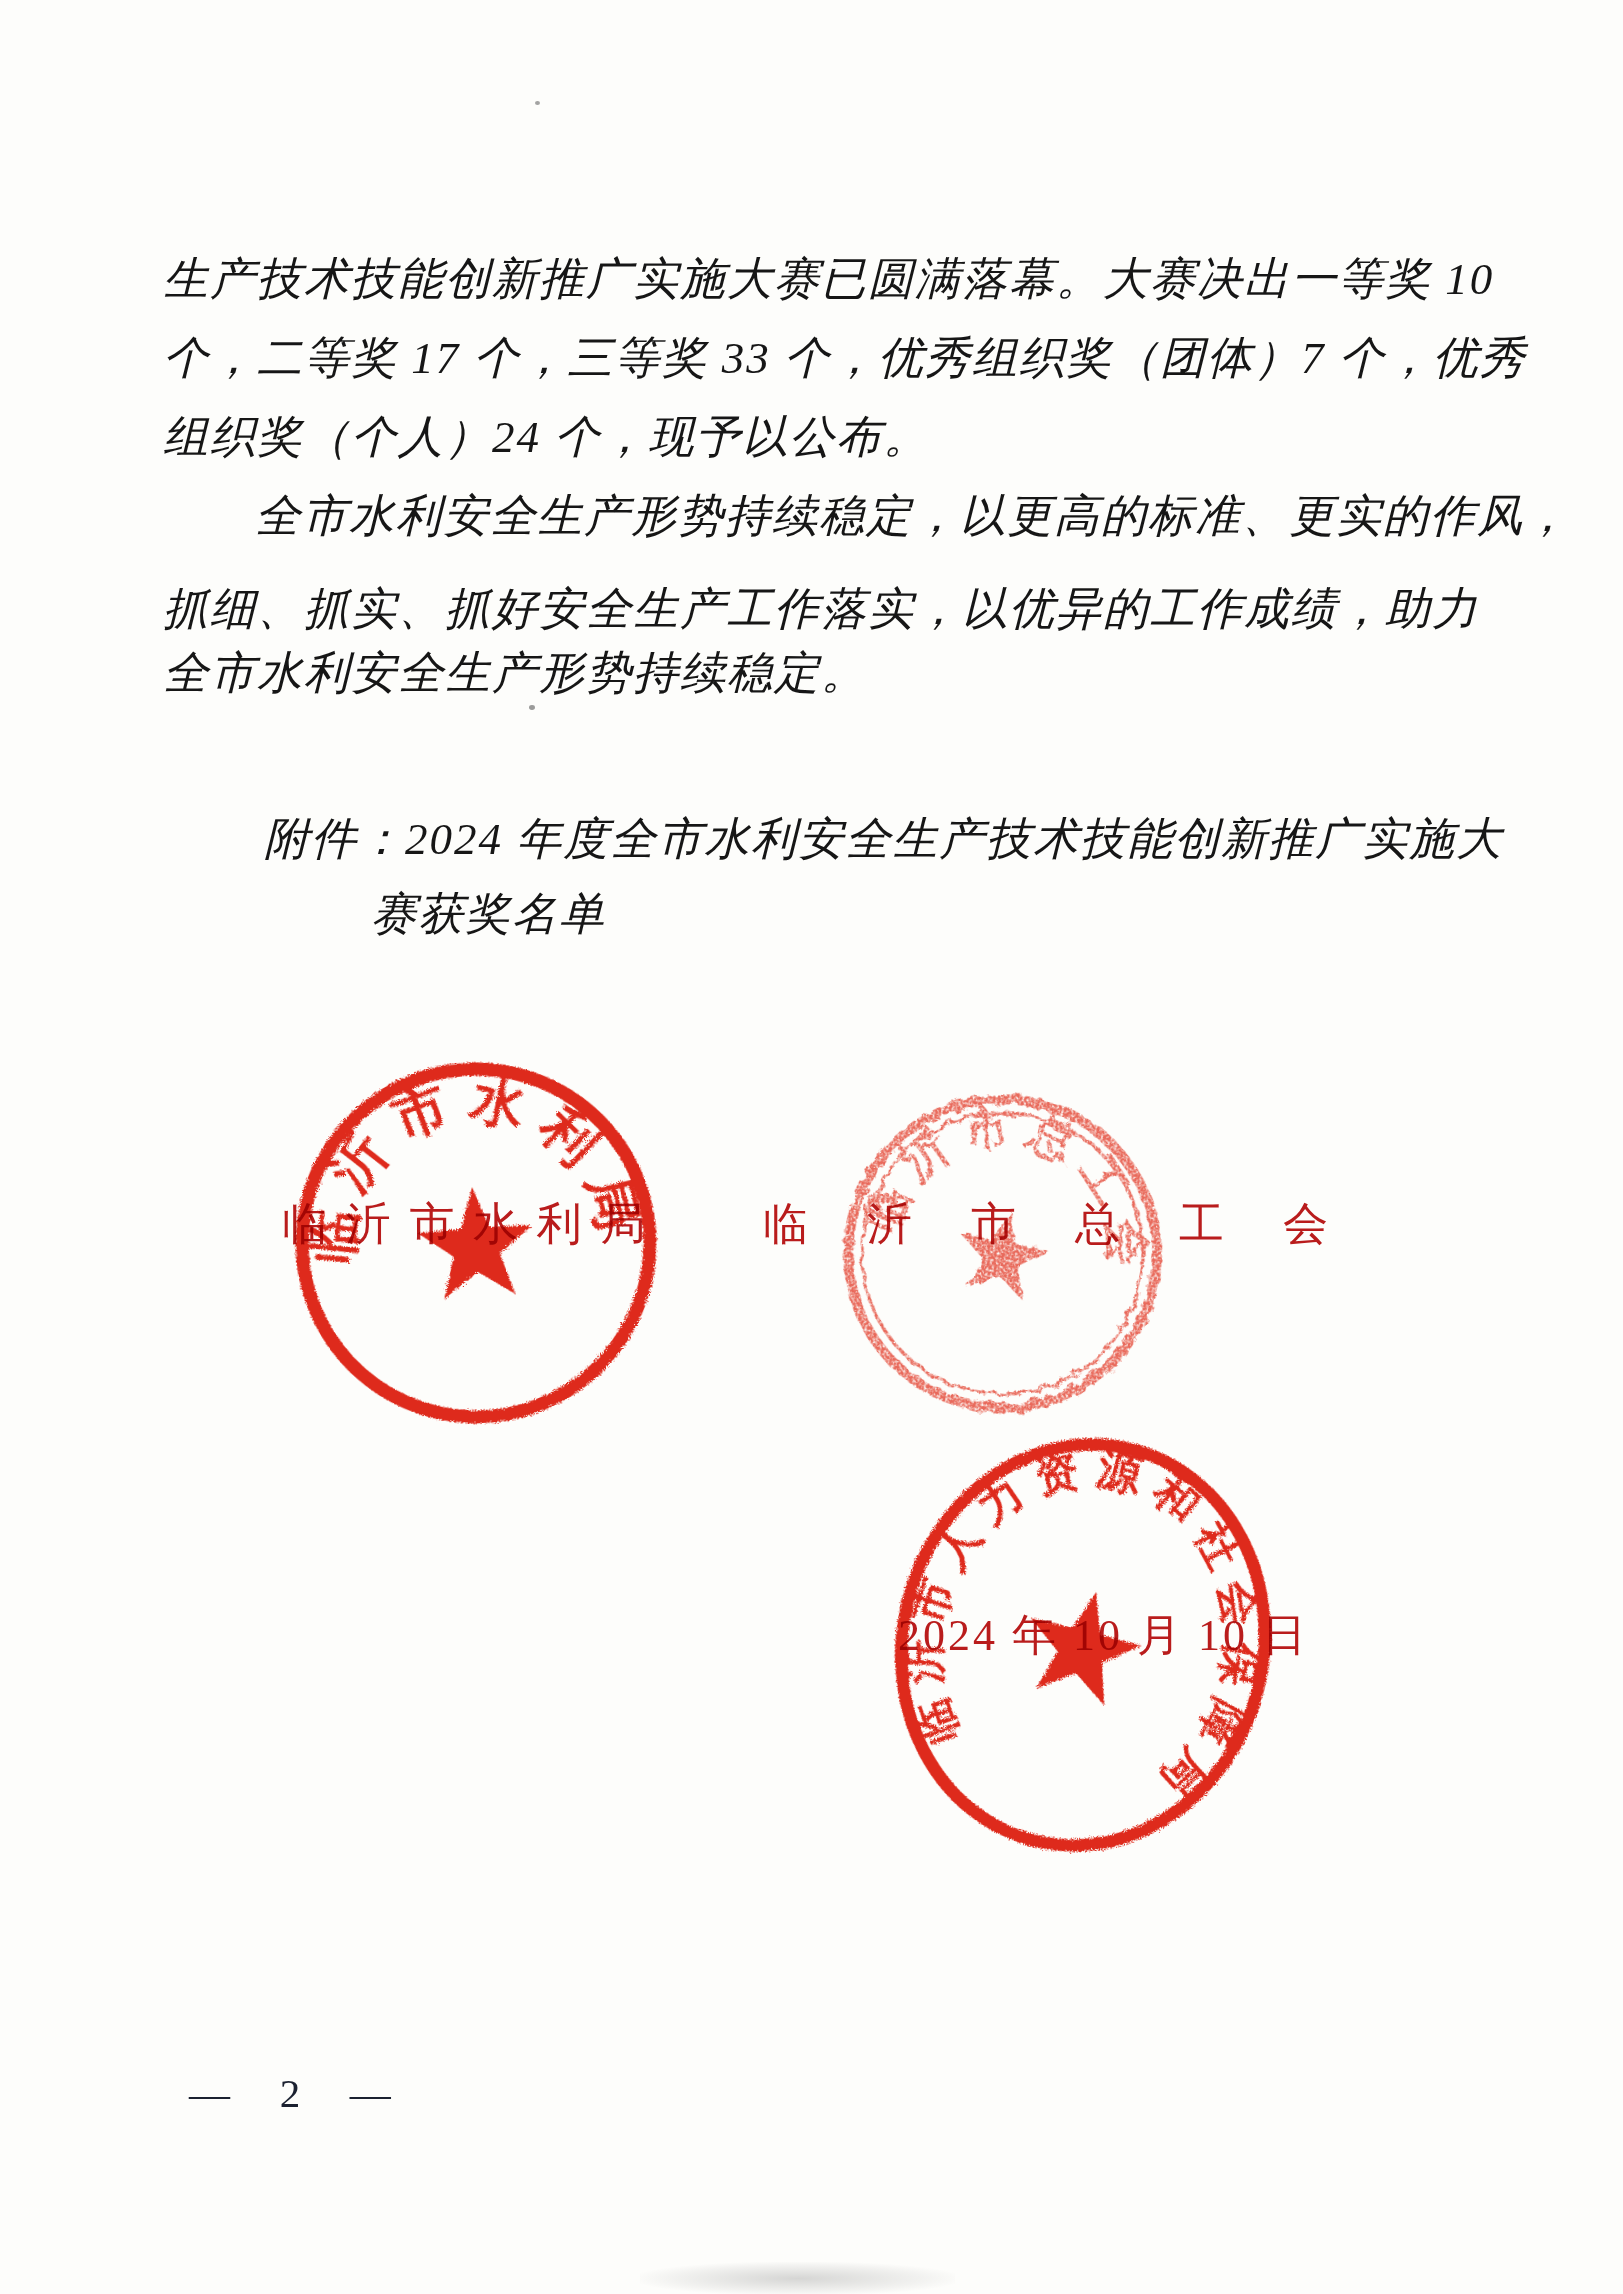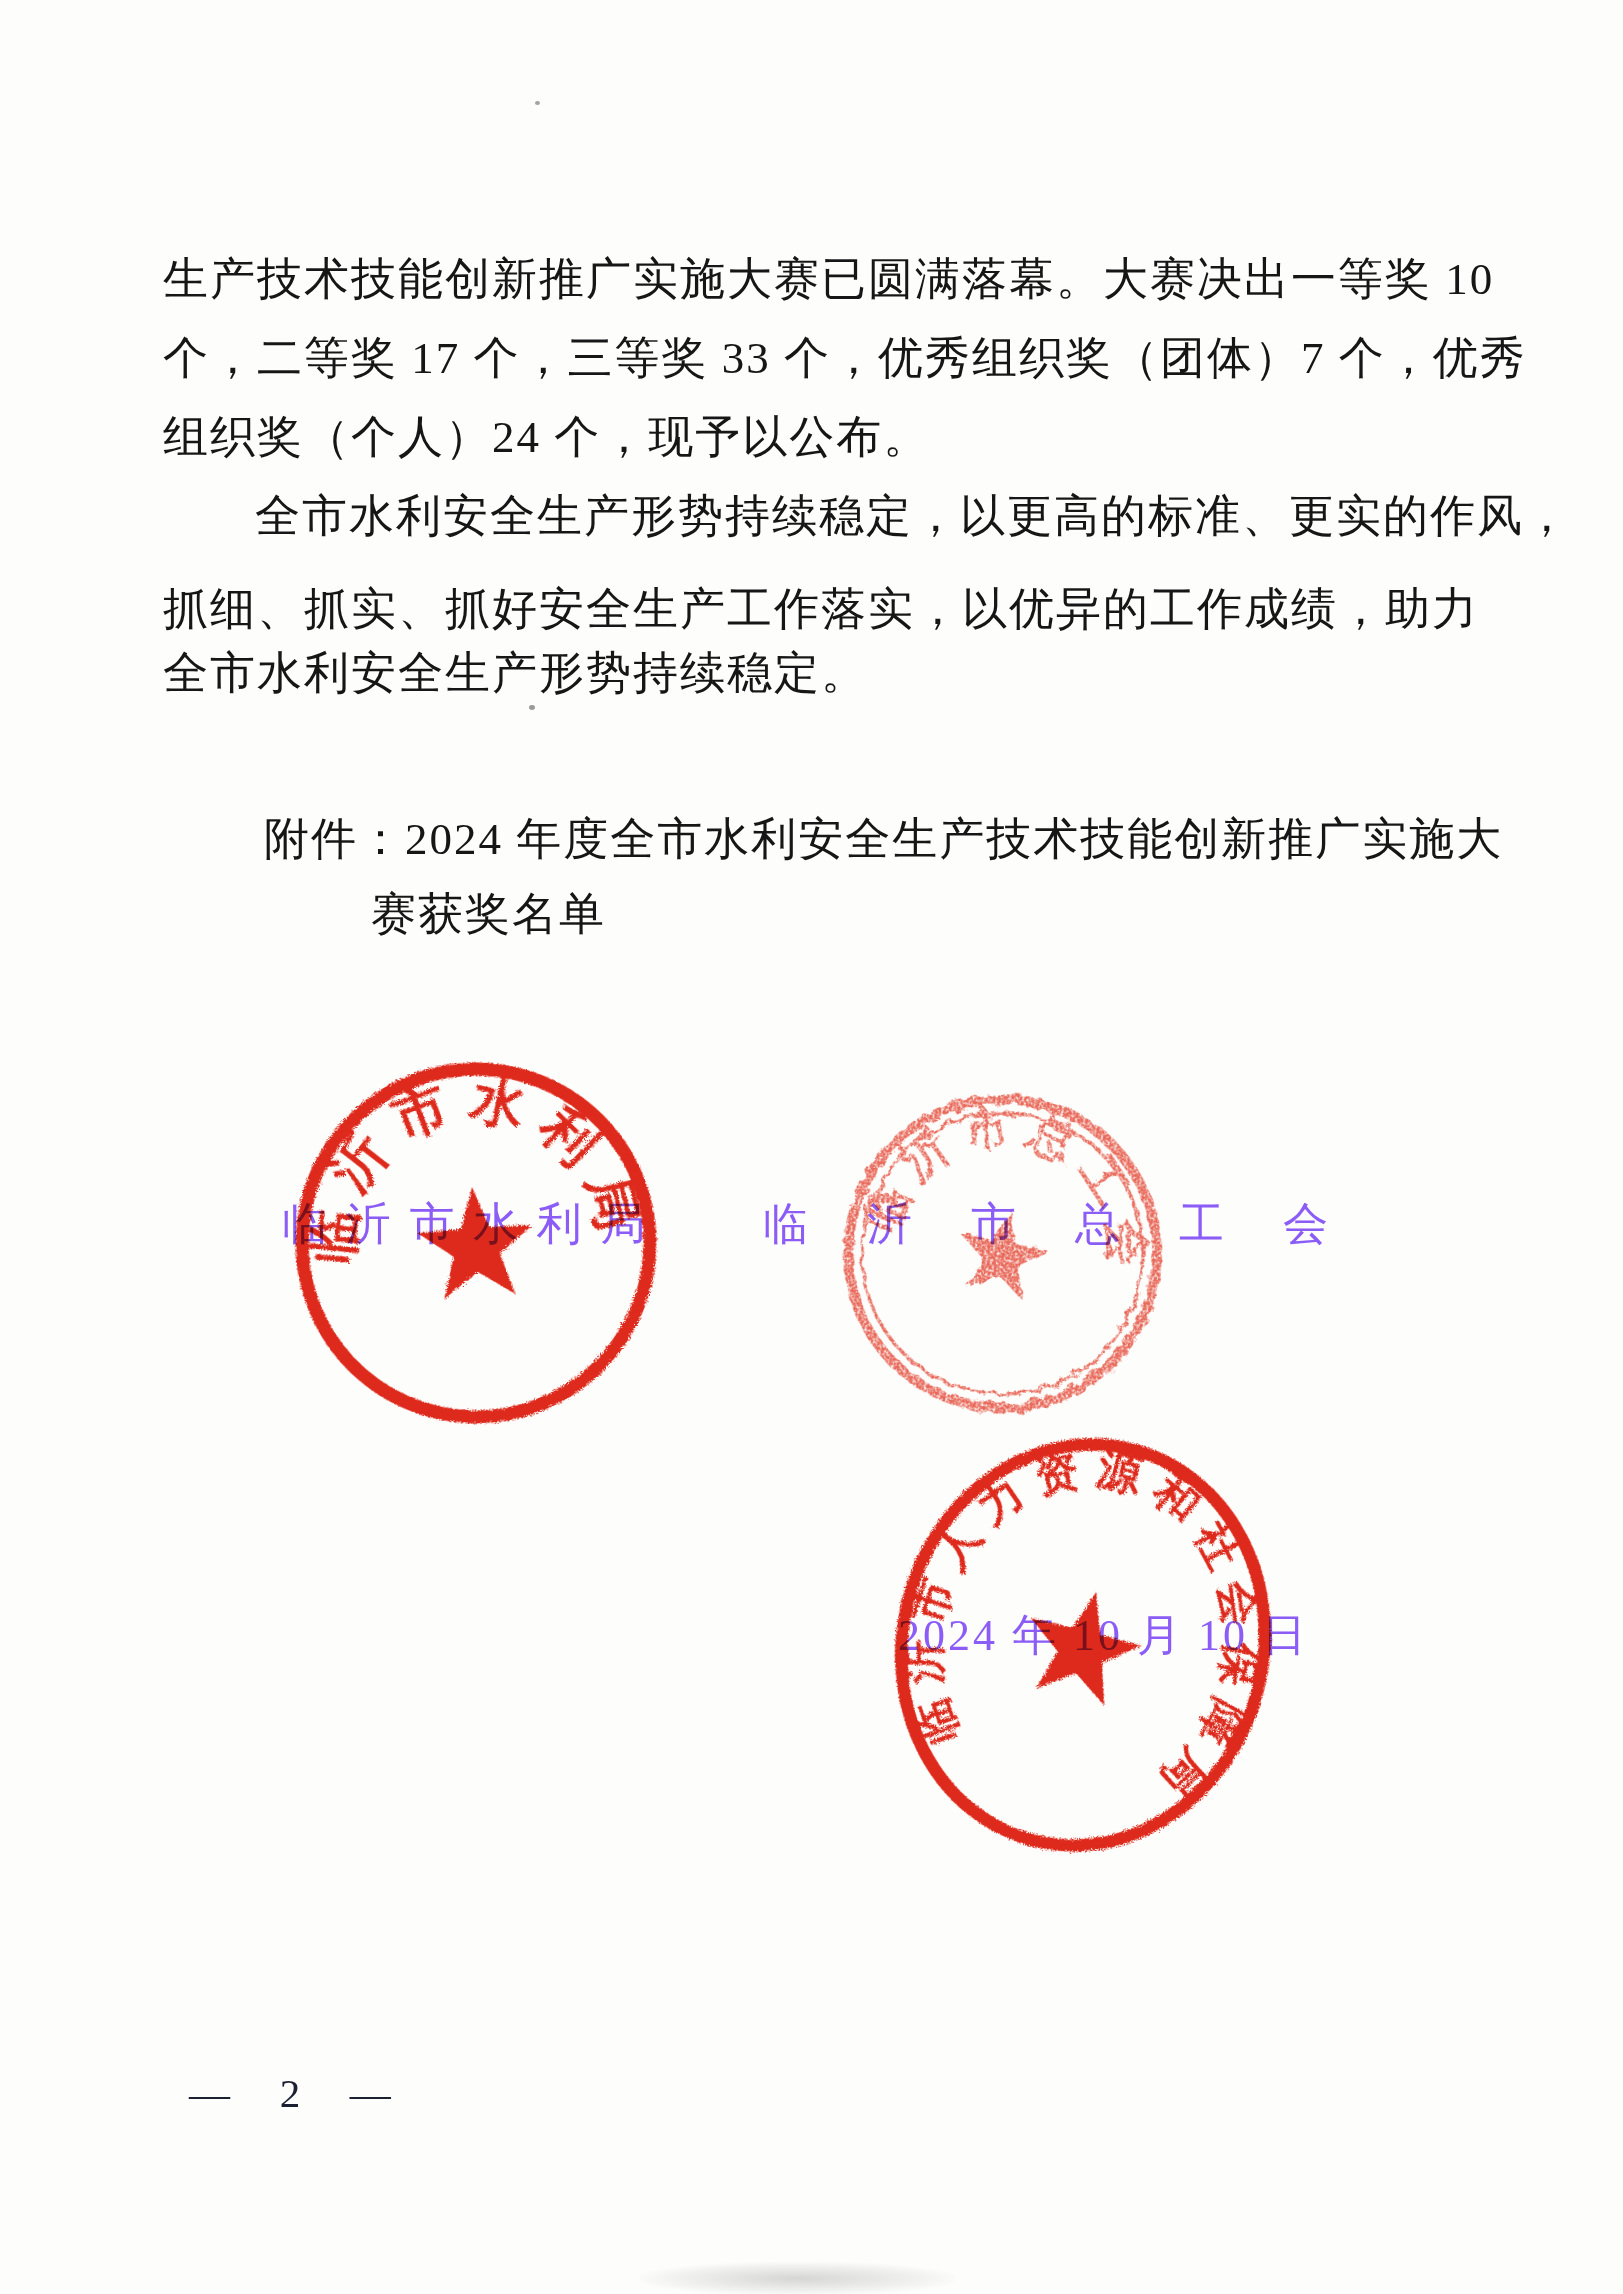--- a/index.html
+++ b/index.html
@@ -12,26 +12,27 @@
     color:#161616;
   }
   .bline{
     position:absolute;
     left:163px;
     font-size:45px;
     line-height:51px;
     letter-spacing:2px;
     white-space:nowrap;
     color:#161616;
+    font-style:italic;
   }
   .sig{
     position:absolute;
     font-size:45px;
     white-space:nowrap;
-    color:#8b5cf6;
+    color:#b91c1c;
   }
   .seal{
     position:absolute;
     mix-blend-mode:multiply;
   }
   .seal svg{display:block;width:100%;height:100%;}
   .pagenum{
     position:absolute;
     left:189px;top:2069px;
     font-size:41px;

